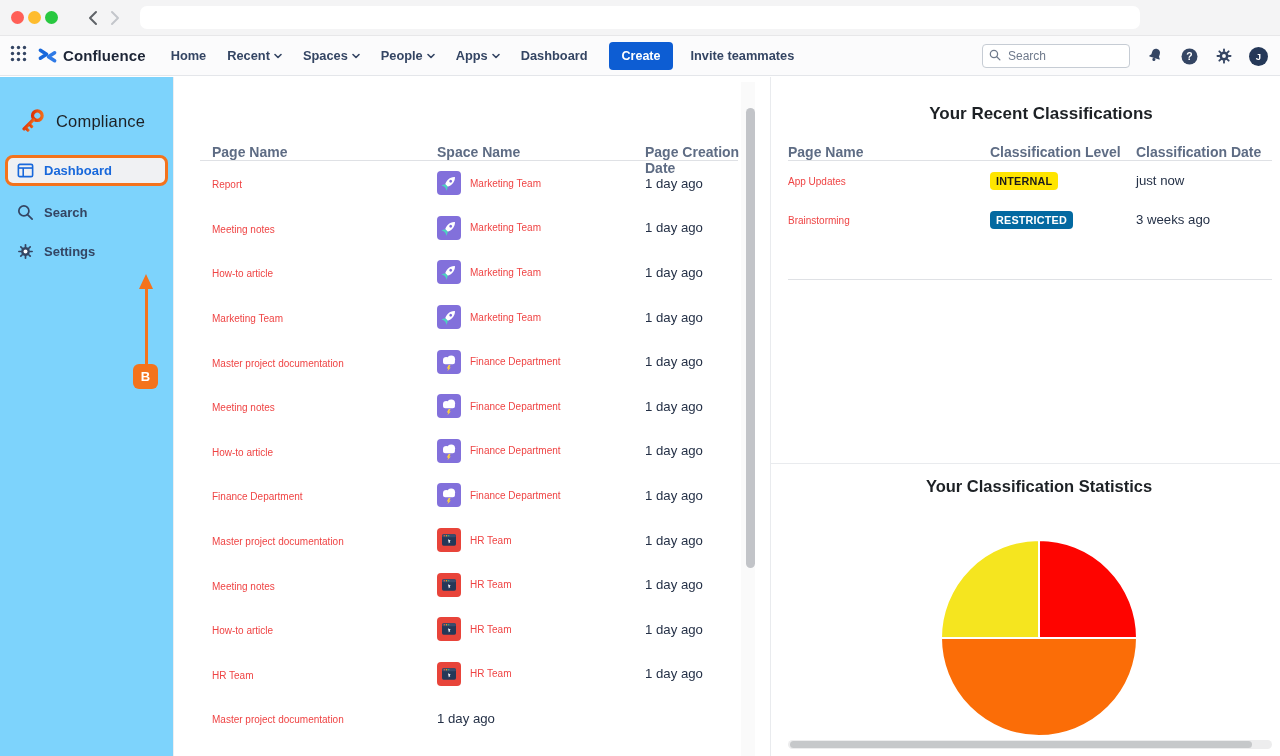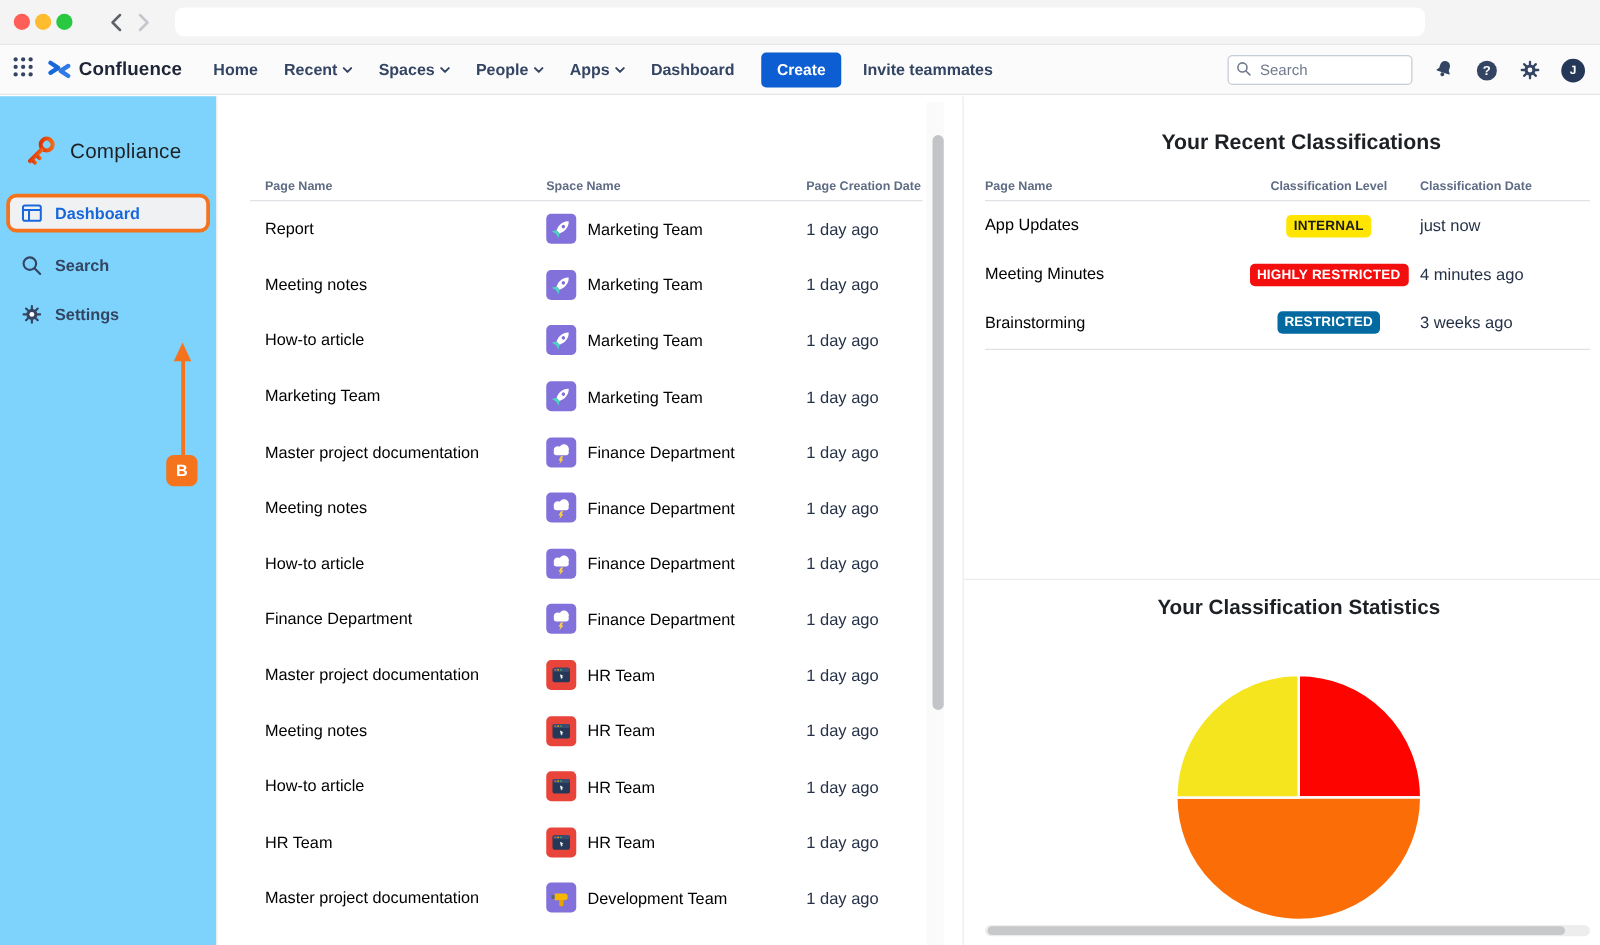--- a/index.html
+++ b/index.html
@@ -52,23 +52,23 @@
   .annot-arrow .head{ position:absolute; left:0; top:0; width:0; height:0;
     border-left:7px solid transparent; border-right:7px solid transparent; border-bottom:15px solid #f4731c; }
   .annot-arrow .line{ position:absolute; left:5.5px; top:13px; width:3px; height:78px; background:#f4731c; }
   .annot-b{ position:absolute; left:133px; top:287px; width:25px; height:25px; background:#f4731c;
     border-radius:6px; color:#fff; font-size:13px; font-weight:700;
     display:flex; align-items:center; justify-content:center; }
   
   .vdivider{ position:absolute; left:770px; top:77px; width:1px; height:679px; background:#e9ebee; }
   .hdivider{ position:absolute; left:771px; top:463px; width:509px; height:1px; background:#e9ebee; }
   .panel-title{ position:absolute; font-size:17px; font-weight:600; color:#1d2125; text-align:center; }
-  .thead{ position:absolute; display:flex; font-size:10px; font-weight:700; color:#5e6c84; }
+  .thead{ position:absolute; display:flex; font-size:14px; font-weight:700; color:#5e6c84; }
   .thead-line{ position:absolute; height:1px; background:#dfe1e5; }
-  .link{ color:#000000; text-decoration:none; font-size:13px; cursor:pointer; }
+  .link{ color:#ef4444; text-decoration:none; font-size:10px; cursor:pointer; }
   .date{ font-size:13.2px; color:#253147; }
   
   .p-title{ left:174px; top:104px; width:600px; }
   .p-head{ left:212px; top:144px; width:528px; }
   .p-head .c1, .prow .c1{ width:225px; }
   .p-head .c2, .prow .c2{ width:208px; }
   .p-head .c3, .prow .c3{ flex:1; }
   .p-line{ left:200px; top:160px; width:538px; }
   .prows{ position:absolute; left:212px; top:161px; width:528px; }
   .prow{ display:flex; align-items:center; height:44.6px; }
@@ -76,21 +76,21 @@
   .space-icon{ position:relative; width:24px; height:24px; border-radius:4px; background:#8270db; flex:none; }
   .space-icon[data-variant="window"]{ background:#e8443a; }
   .space-icon svg{ position:absolute; inset:0; width:24px; height:24px; }
   
   .vscroll-track{ position:absolute; left:741px; top:82px; width:14px; height:674px; background:#fafafa; }
   .vscroll-thumb{ position:absolute; left:746px; top:108px; width:9px; height:460px; background:#c2c4c8; border-radius:5px; }
   
   .r-title{ left:796px; top:104px; width:490px; }
   .r-head{ left:788px; top:144px; width:484px; }
   .r-head .c1, .rrow .c1{ width:202px; }
-  .r-head .c2, .rrow .c2{ width:146px;text-align:center; }
+  .r-head .c2, .rrow .c2{ width:146px; }
   .r-head .c3, .rrow .c3{ flex:1; }
   .r-line{ left:788px; top:160px; width:484px; }
   .rrows{ position:absolute; left:788px; top:161px; width:484px; }
   .rrow{ display:flex; align-items:center; height:38.8px; }
   .r-bottom{ left:788px; top:279px; width:484px; }
   .badge{ display:inline-block; font-size:10.8px; font-weight:700; letter-spacing:.2px;
     padding:3px 6px; border-radius:4px; }
   .badge[data-variant="internal"]{ background:#ffe500; color:#1b1b1b; }
   .badge[data-variant="highly-restricted"]{ background:#f40f0f; color:#fff; }
   .badge[data-variant="restricted"]{ background:#0369a1; color:#fff; }
@@ -507,31 +507,20 @@
             </svg>
 
           </span>
           <a class="link">HR Team</a>
         </div>
         <div class="c3 date">1 day ago</div>
       </div>
 
       <div class="prow">
         <div class="c1"><a class="link">Master project documentation</a></div>
-        <div class="c2">
-          <span class="space-icon" data-variant="drill">
-
-            <svg viewBox="0 0 24 24">
-              <rect x="4.2" y="10" width="2.6" height="3" fill="#5b6770"></rect>
-              <path d="M6.8 8.8h8.4l1.8 1v3.4l-1.8 1H6.8z" fill="#f5b700"></path>
-              <rect x="10.4" y="14" width="3.4" height="5" rx="1" fill="#e8a400"></rect>
-            </svg>
-          </span>
-          <a class="link">Development Team</a>
-        </div>
         <div class="c3 date">1 day ago</div>
       </div>
     </div>
   <div class="vscroll-track"></div>
   <div class="vscroll-thumb"></div>
   <div class="vdivider"></div>
 
   <div class="panel-title r-title">Your Recent Classifications</div>
   <div class="thead r-head">
     <div class="c1">Page Name</div>
@@ -540,25 +529,20 @@
   </div>
   <div class="thead-line r-line"></div>
   <div class="rrows">
 
       <div class="rrow">
         <div class="c1"><a class="link">App Updates</a></div>
         <div class="c2"><span class="badge" data-variant="internal">INTERNAL</span></div>
         <div class="c3 date">just now</div>
       </div>
 
-      <div class="rrow">
-        <div class="c1"><a class="link">Meeting Minutes</a></div>
-        <div class="c2"><span class="badge" data-variant="highly-restricted">HIGHLY RESTRICTED</span></div>
-        <div class="c3 date">4 minutes ago</div>
-      </div>
 
       <div class="rrow">
         <div class="c1"><a class="link">Brainstorming</a></div>
         <div class="c2"><span class="badge" data-variant="restricted">RESTRICTED</span></div>
         <div class="c3 date">3 weeks ago</div>
       </div>
     </div>
   <div class="thead-line r-bottom"></div>
 
   <div class="hdivider"></div>

